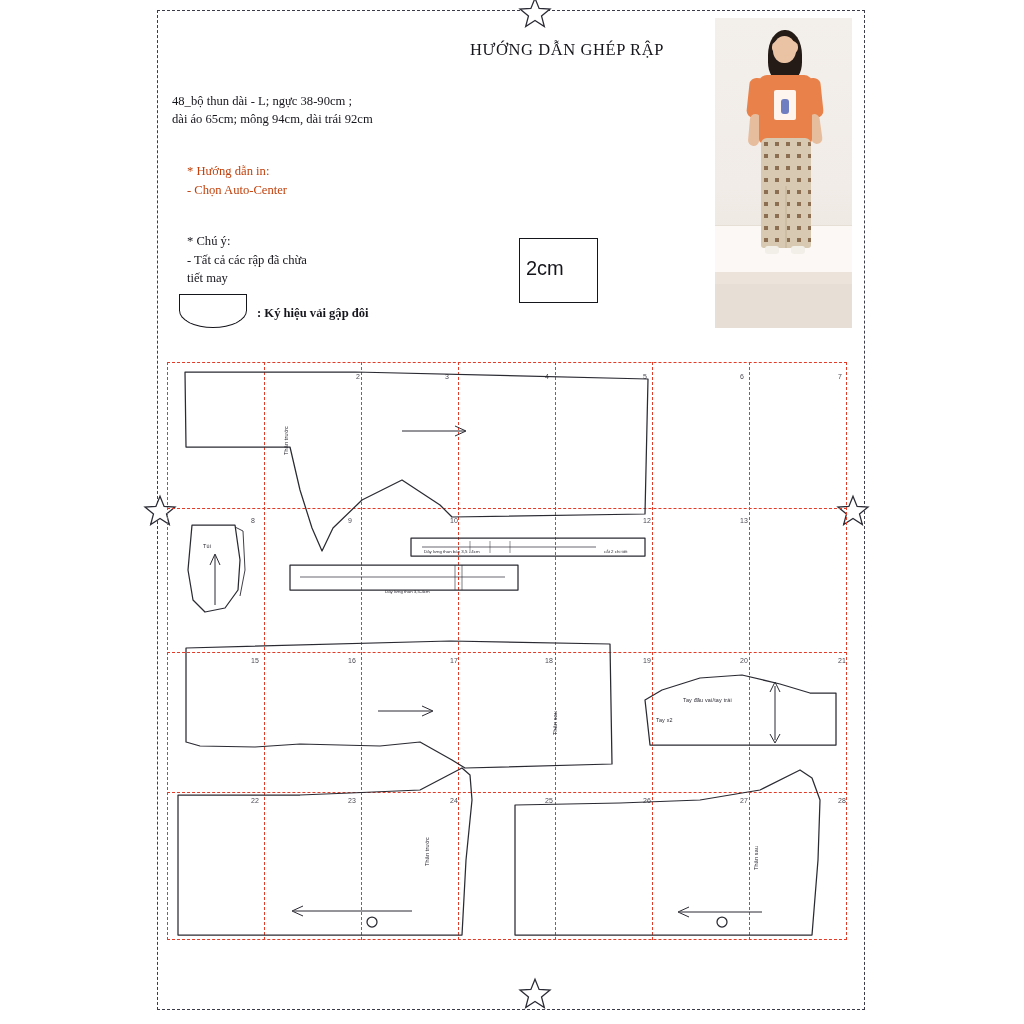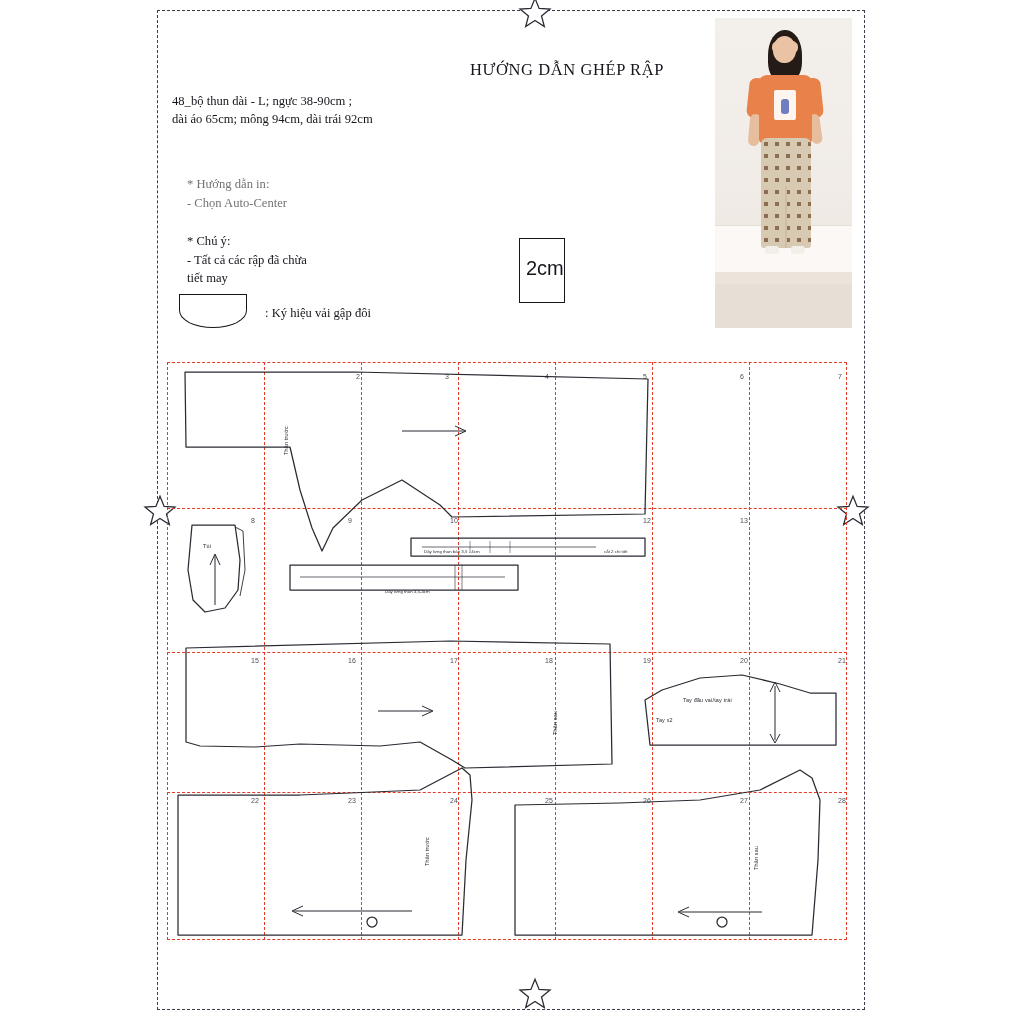--- a/index.html
+++ b/index.html
@@ -44,38 +44,36 @@
   .title {
     position: absolute;
     left: 260px;
     top: 30px;
     width: 300px;
     text-align: center;
     font-size: 16.5px;
     letter-spacing: 0.6px;
     font-family: "Liberation Serif", serif;
     color: #15151c;
-    margin-top: 20px;
   }
   .spec {
     position: absolute;
     left: 15px;
     top: 82px;
     font-size: 12.6px;
     line-height: 18px;
     color: #15151c;
   }
   .print-note {
     position: absolute;
     left: 30px;
     top: 152px;
     font-size: 12.6px;
     line-height: 18.5px;
-    color: #737373;
-    margin-top: 13px;
+    color: #c2410c;
   }
   .caution {
     position: absolute;
     left: 30px;
     top: 222px;
     font-size: 12.6px;
     line-height: 18.5px;
     color: #15151c;
   }
   .legend-row {
@@ -103,31 +101,32 @@
   }
   .fold-symbol .topline {
     position: absolute;
     left: 0;
     top: 0;
     width: 68px;
     border-top: 1.3px solid #15151c;
   }
   .legend-text {
     font-size: 12.6px;
-    margin-left: 16px;
+    margin-left: 8px;
     margin-top: 12px;
     color: #15151c;
+    font-weight: bold;
   }
 
   
   .scale-square {
     position: absolute;
     left: 362px;
     top: 228px;
-    width: 46px;
+    width: 79px;
     height: 65px;
     border: 1.3px solid #15151c;
     box-sizing: border-box;
   }
   .scale-square span {
     position: absolute;
     left: 6px;
     top: 18px;
     font-size: 20px;
     font-family: "Liberation Sans", sans-serif;

